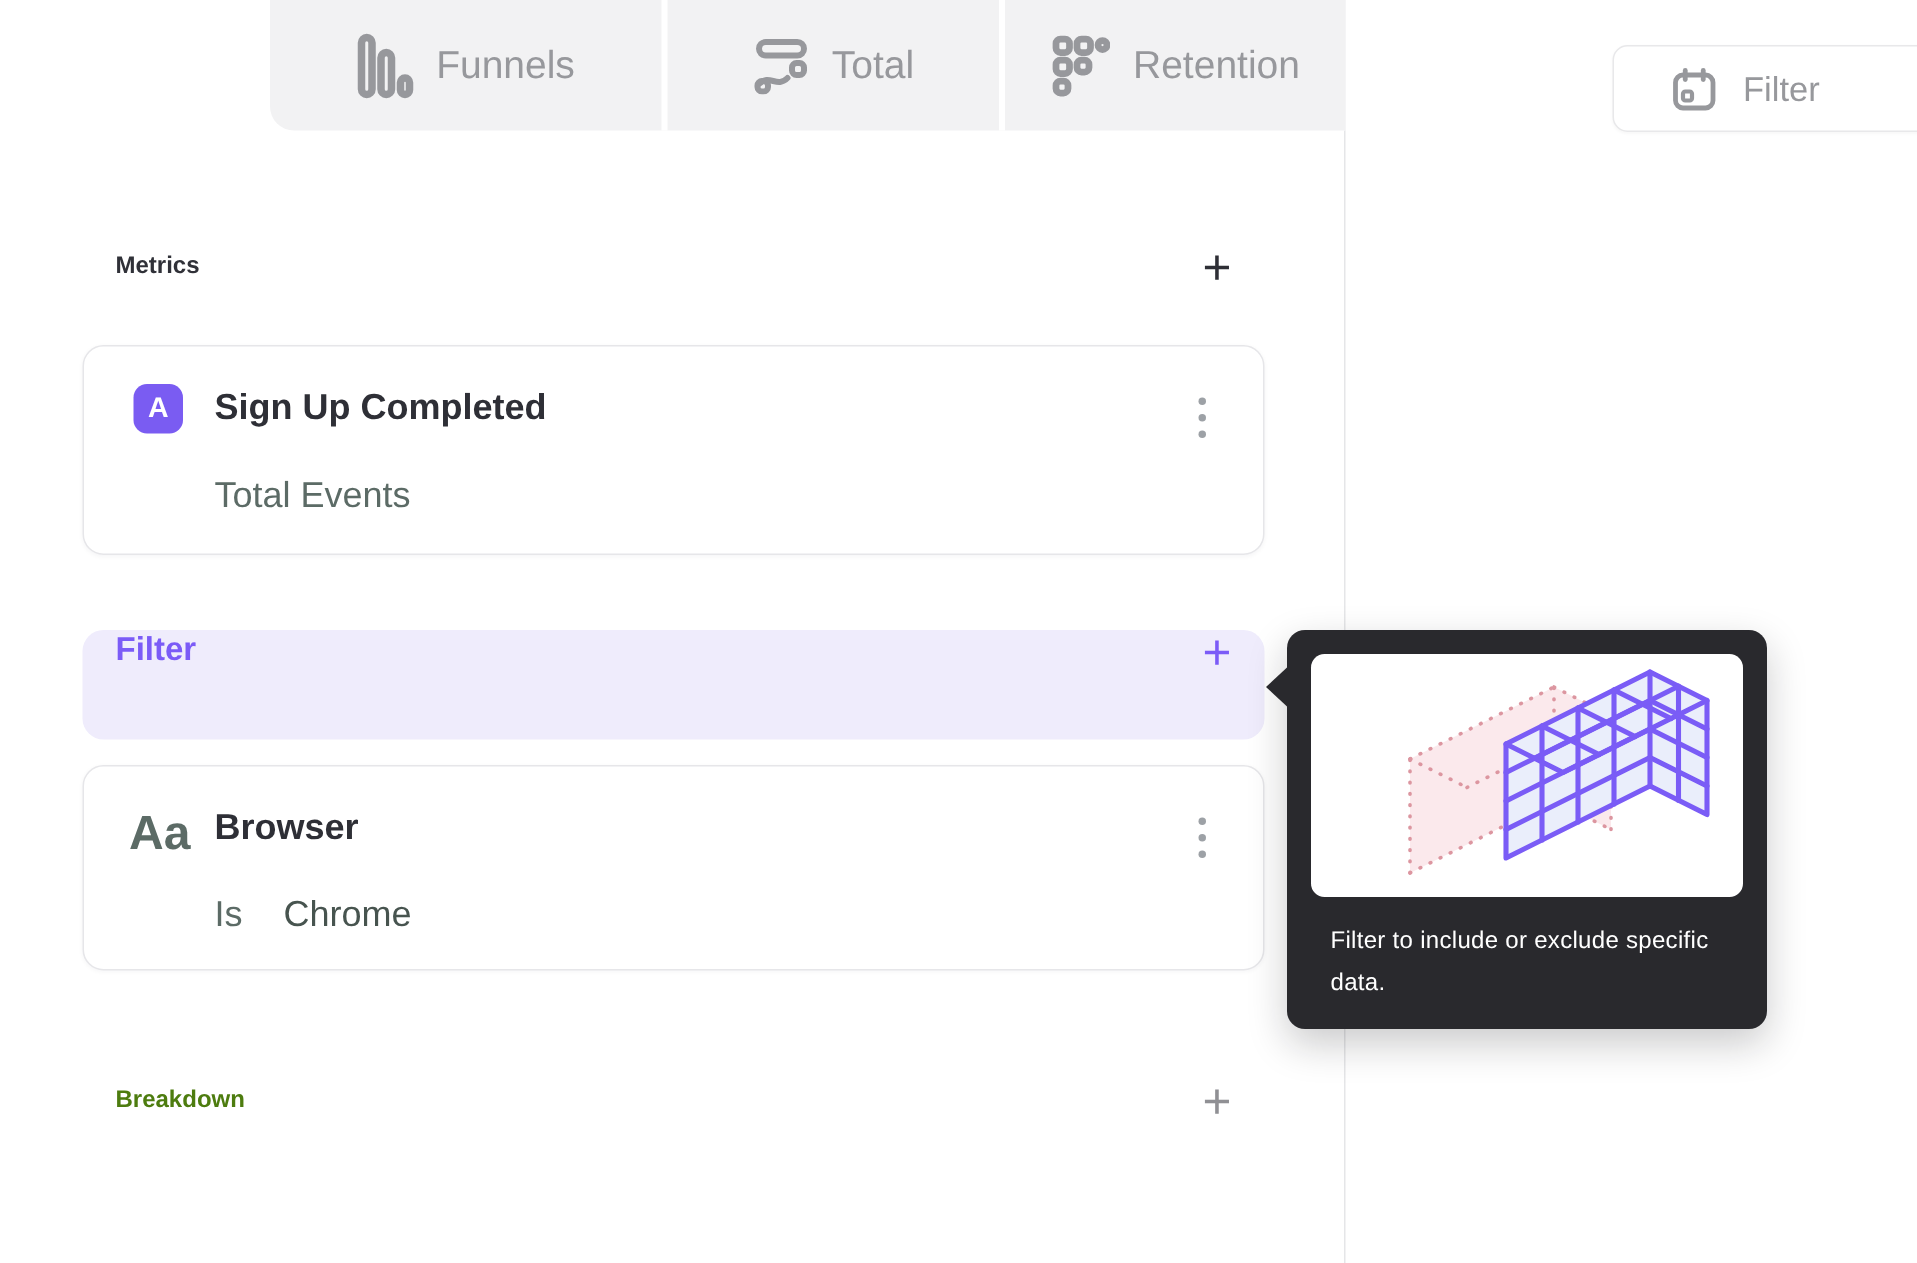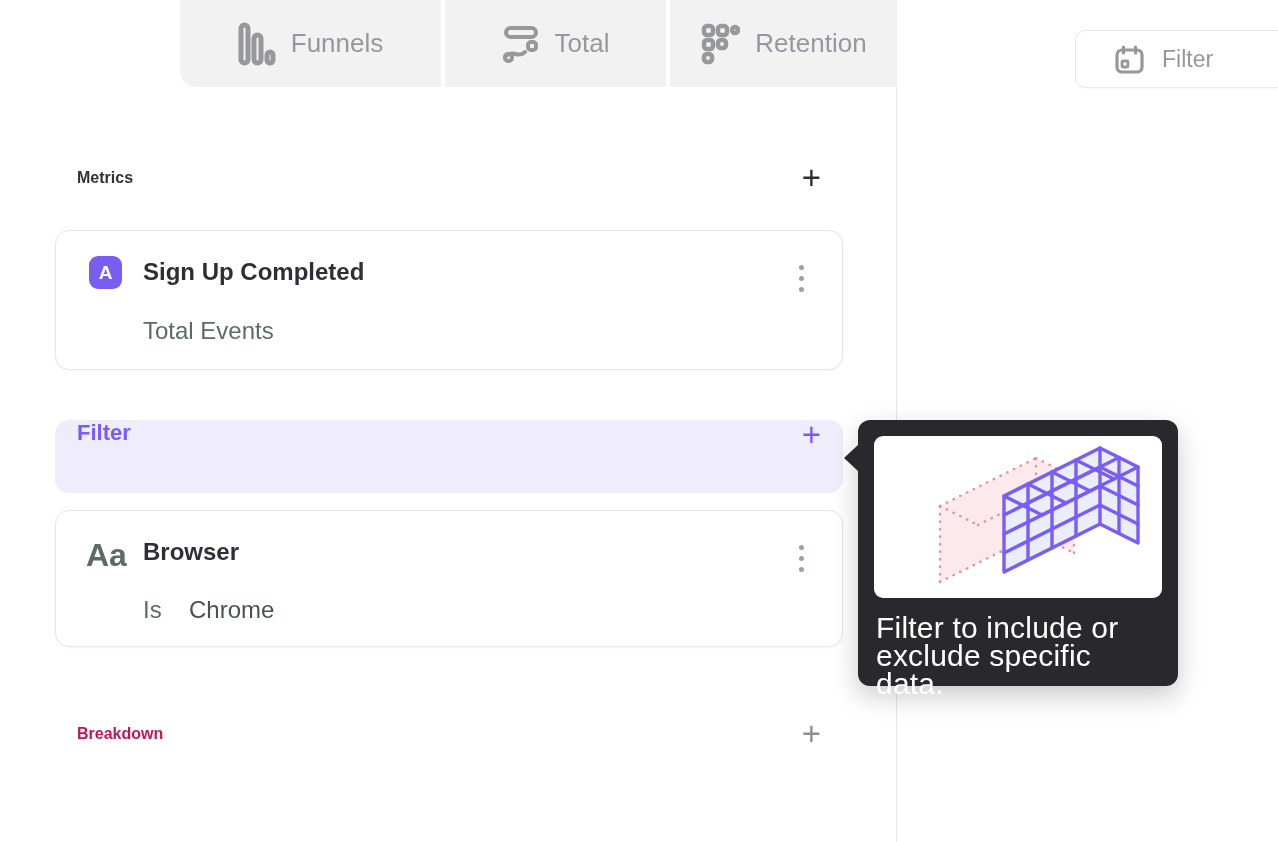--- a/index.html
+++ b/index.html
@@ -50,32 +50,32 @@
   .kebab i { width:5px; height:5px; border-radius:50%; background:#9DA1A6; }
 
   .filter-row { position:absolute; left:55px; top:420px; width:788px; height:73px;
     background:#EFECFC; border-radius:14px; display:flex; align-items:flex-start;
     justify-content:space-between; padding:0 22px; }
   .filter-title { font-size:22px; font-weight:700; color:#7B5BF7; }
   .plus-purple { color:#7B5BF7; }
   .plus-dark { color:#2E2F36; }
   .plus-gray { color:#909094; }
 
-  .breakdown-title { color:#be185d; }
+  .breakdown-title { color:#4d7c0f; }
 
   
   .tooltip { position:absolute; left:858px; top:420px; width:320px; height:266px;
     background:#29292D; border-radius:12px; box-shadow:0 10px 26px rgba(20,20,25,0.22); }
   .tooltip-arrow { position:absolute; left:-14px; top:25px; width:0; height:0;
     border-top:13px solid transparent; border-bottom:13px solid transparent;
     border-right:14px solid #29292D; }
   .tooltip-illustration { position:absolute; left:16px; top:16px; width:288px; height:162px;
     background:#ffffff; border-radius:9px; overflow:hidden; }
-  .tooltip-caption { position:absolute; left:18px; top:194px; width:286px;
-    color:#ffffff; font-size:30px; line-height:28px; font-weight:500; letter-spacing:0.2px; }
+  .tooltip-caption { position:absolute; left:29px; top:194px; width:286px;
+    color:#ffffff; font-size:16px; line-height:28px; font-weight:500; letter-spacing:0.2px; }
 </style>
 </head>
 <body>
 
 <div class="left-panel">
 
   <div class="tabbar">
     <div class="tab-gray">
       <div class="tab" style="width:261px">
         <span class="tabicon">

